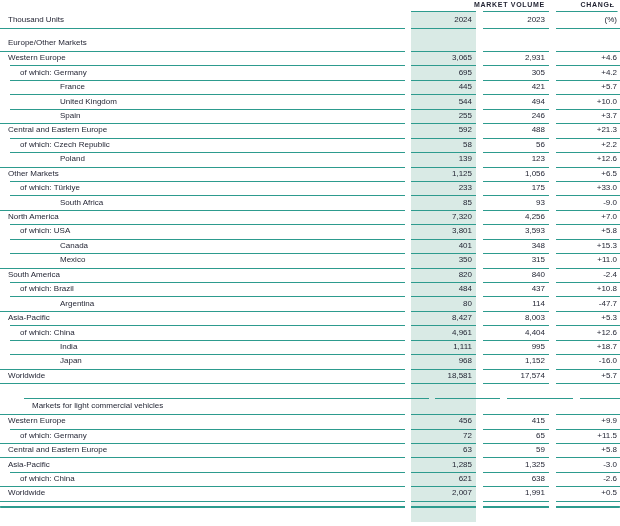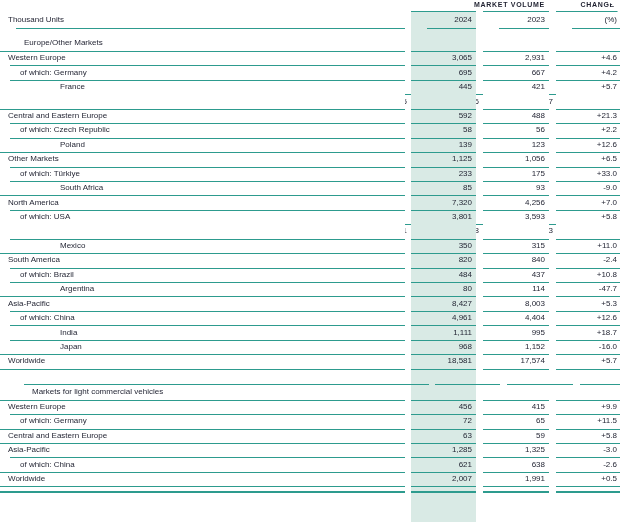--- a/index.html
+++ b/index.html
@@ -57,21 +57,21 @@
   }
   .ind::before{left:10px;}
   .num{justify-content:flex-end;text-align:right;padding-right:4px;}
   .cch.num{padding-right:3px;}
   .pl0{padding-left:8px;}
   .pl1{padding-left:20px;}
   .pl2{padding-left:60px;}
   .b{font-weight:normal;}
   .unitrow{height:17px;}
   .secrow1{height:23px;}
-  .secrow1 .c{align-items:flex-end;padding-bottom:4px;margin-left:16px;}
+  .secrow1 .c{align-items:flex-end;padding-bottom:4px;}
   .secrow2{height:16px;padding-left:24px;}
   .datarow{height:14.45px;}
   .gaprow{height:15px;}
   .closerow{height:5px;}
   .thickrow{height:2px;}
   .tk{background:var(--teal);}
 </style>
 </head>
 <body>
 
@@ -111,34 +111,44 @@
           <div class="c sp"></div>
           <div class="c c23 num ln b">2,931</div>
           <div class="c sp"></div>
           <div class="c cch num ln b">+4.6</div>
         </div>
         <div class="row datarow">
           <div class="c label ln pl1 ind">of which: Germany</div>
           <div class="c sp"></div>
           <div class="c c24 num ln">695</div>
           <div class="c sp"></div>
-          <div class="c c23 num ln">667</div>
+          <div class="c c23 num ln">305</div>
           <div class="c sp"></div>
           <div class="c cch num ln">+4.2</div>
         </div>
         <div class="row datarow">
           <div class="c label ln pl2 ind">France</div>
           <div class="c sp"></div>
           <div class="c c24 num ln">445</div>
           <div class="c sp"></div>
           <div class="c c23 num ln">421</div>
           <div class="c sp"></div>
           <div class="c cch num ln">+5.7</div>
         </div>
         <div class="row datarow">
+          <div class="c label ln pl2 ind">United Kingdom</div>
+          <div class="c sp"></div>
+          <div class="c c24 num ln">544</div>
+          <div class="c sp"></div>
+          <div class="c c23 num ln">494</div>
+          <div class="c sp"></div>
+          <div class="c cch num ln">+10.0</div>
+        </div>
+        <div class="row datarow">
+          <div class="c label ln pl2 ind">Spain</div>
           <div class="c sp"></div>
           <div class="c c24 num ln">255</div>
           <div class="c sp"></div>
           <div class="c c23 num ln">246</div>
           <div class="c sp"></div>
           <div class="c cch num ln">+3.7</div>
         </div>
         <div class="row datarow">
           <div class="c label ln pl0 b">Central and Eastern Europe</div>
           <div class="c sp"></div>
@@ -205,20 +215,21 @@
         <div class="row datarow">
           <div class="c label ln pl1 ind">of which: USA</div>
           <div class="c sp"></div>
           <div class="c c24 num ln">3,801</div>
           <div class="c sp"></div>
           <div class="c c23 num ln">3,593</div>
           <div class="c sp"></div>
           <div class="c cch num ln">+5.8</div>
         </div>
         <div class="row datarow">
+          <div class="c label ln pl2 ind">Canada</div>
           <div class="c sp"></div>
           <div class="c c24 num ln">401</div>
           <div class="c sp"></div>
           <div class="c c23 num ln">348</div>
           <div class="c sp"></div>
           <div class="c cch num ln">+15.3</div>
         </div>
         <div class="row datarow">
           <div class="c label ln pl2 ind">Mexico</div>
           <div class="c sp"></div>

